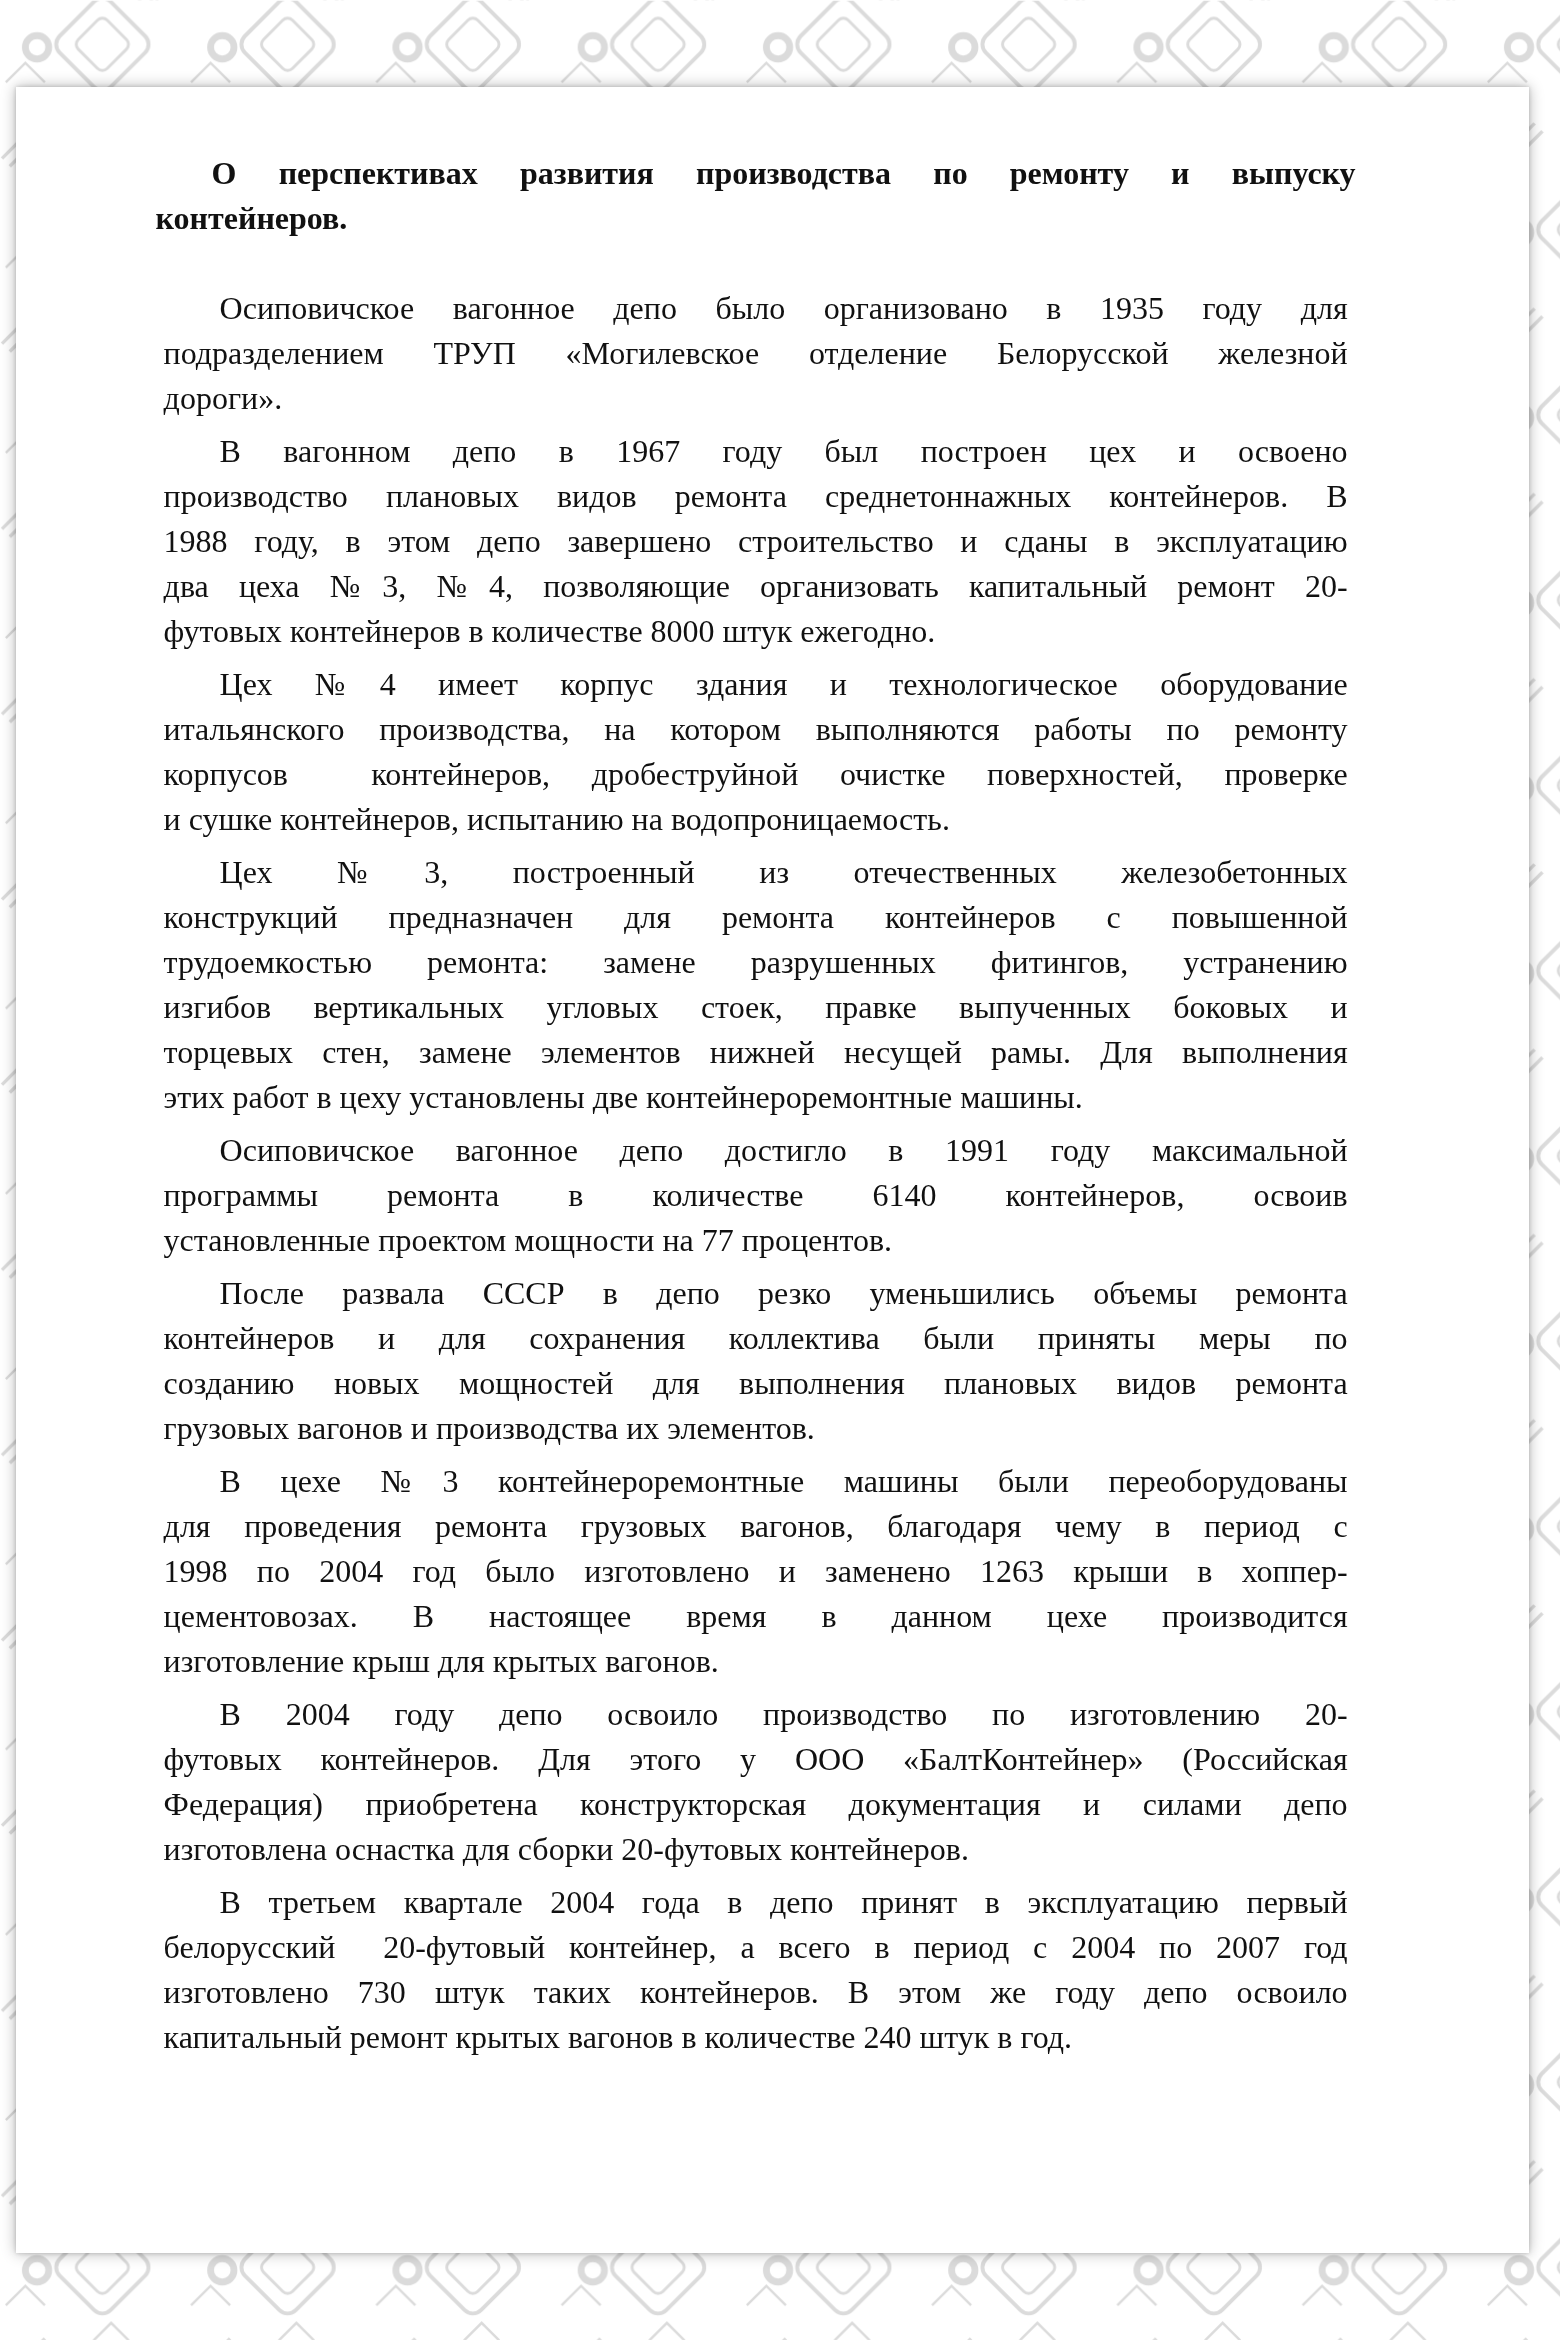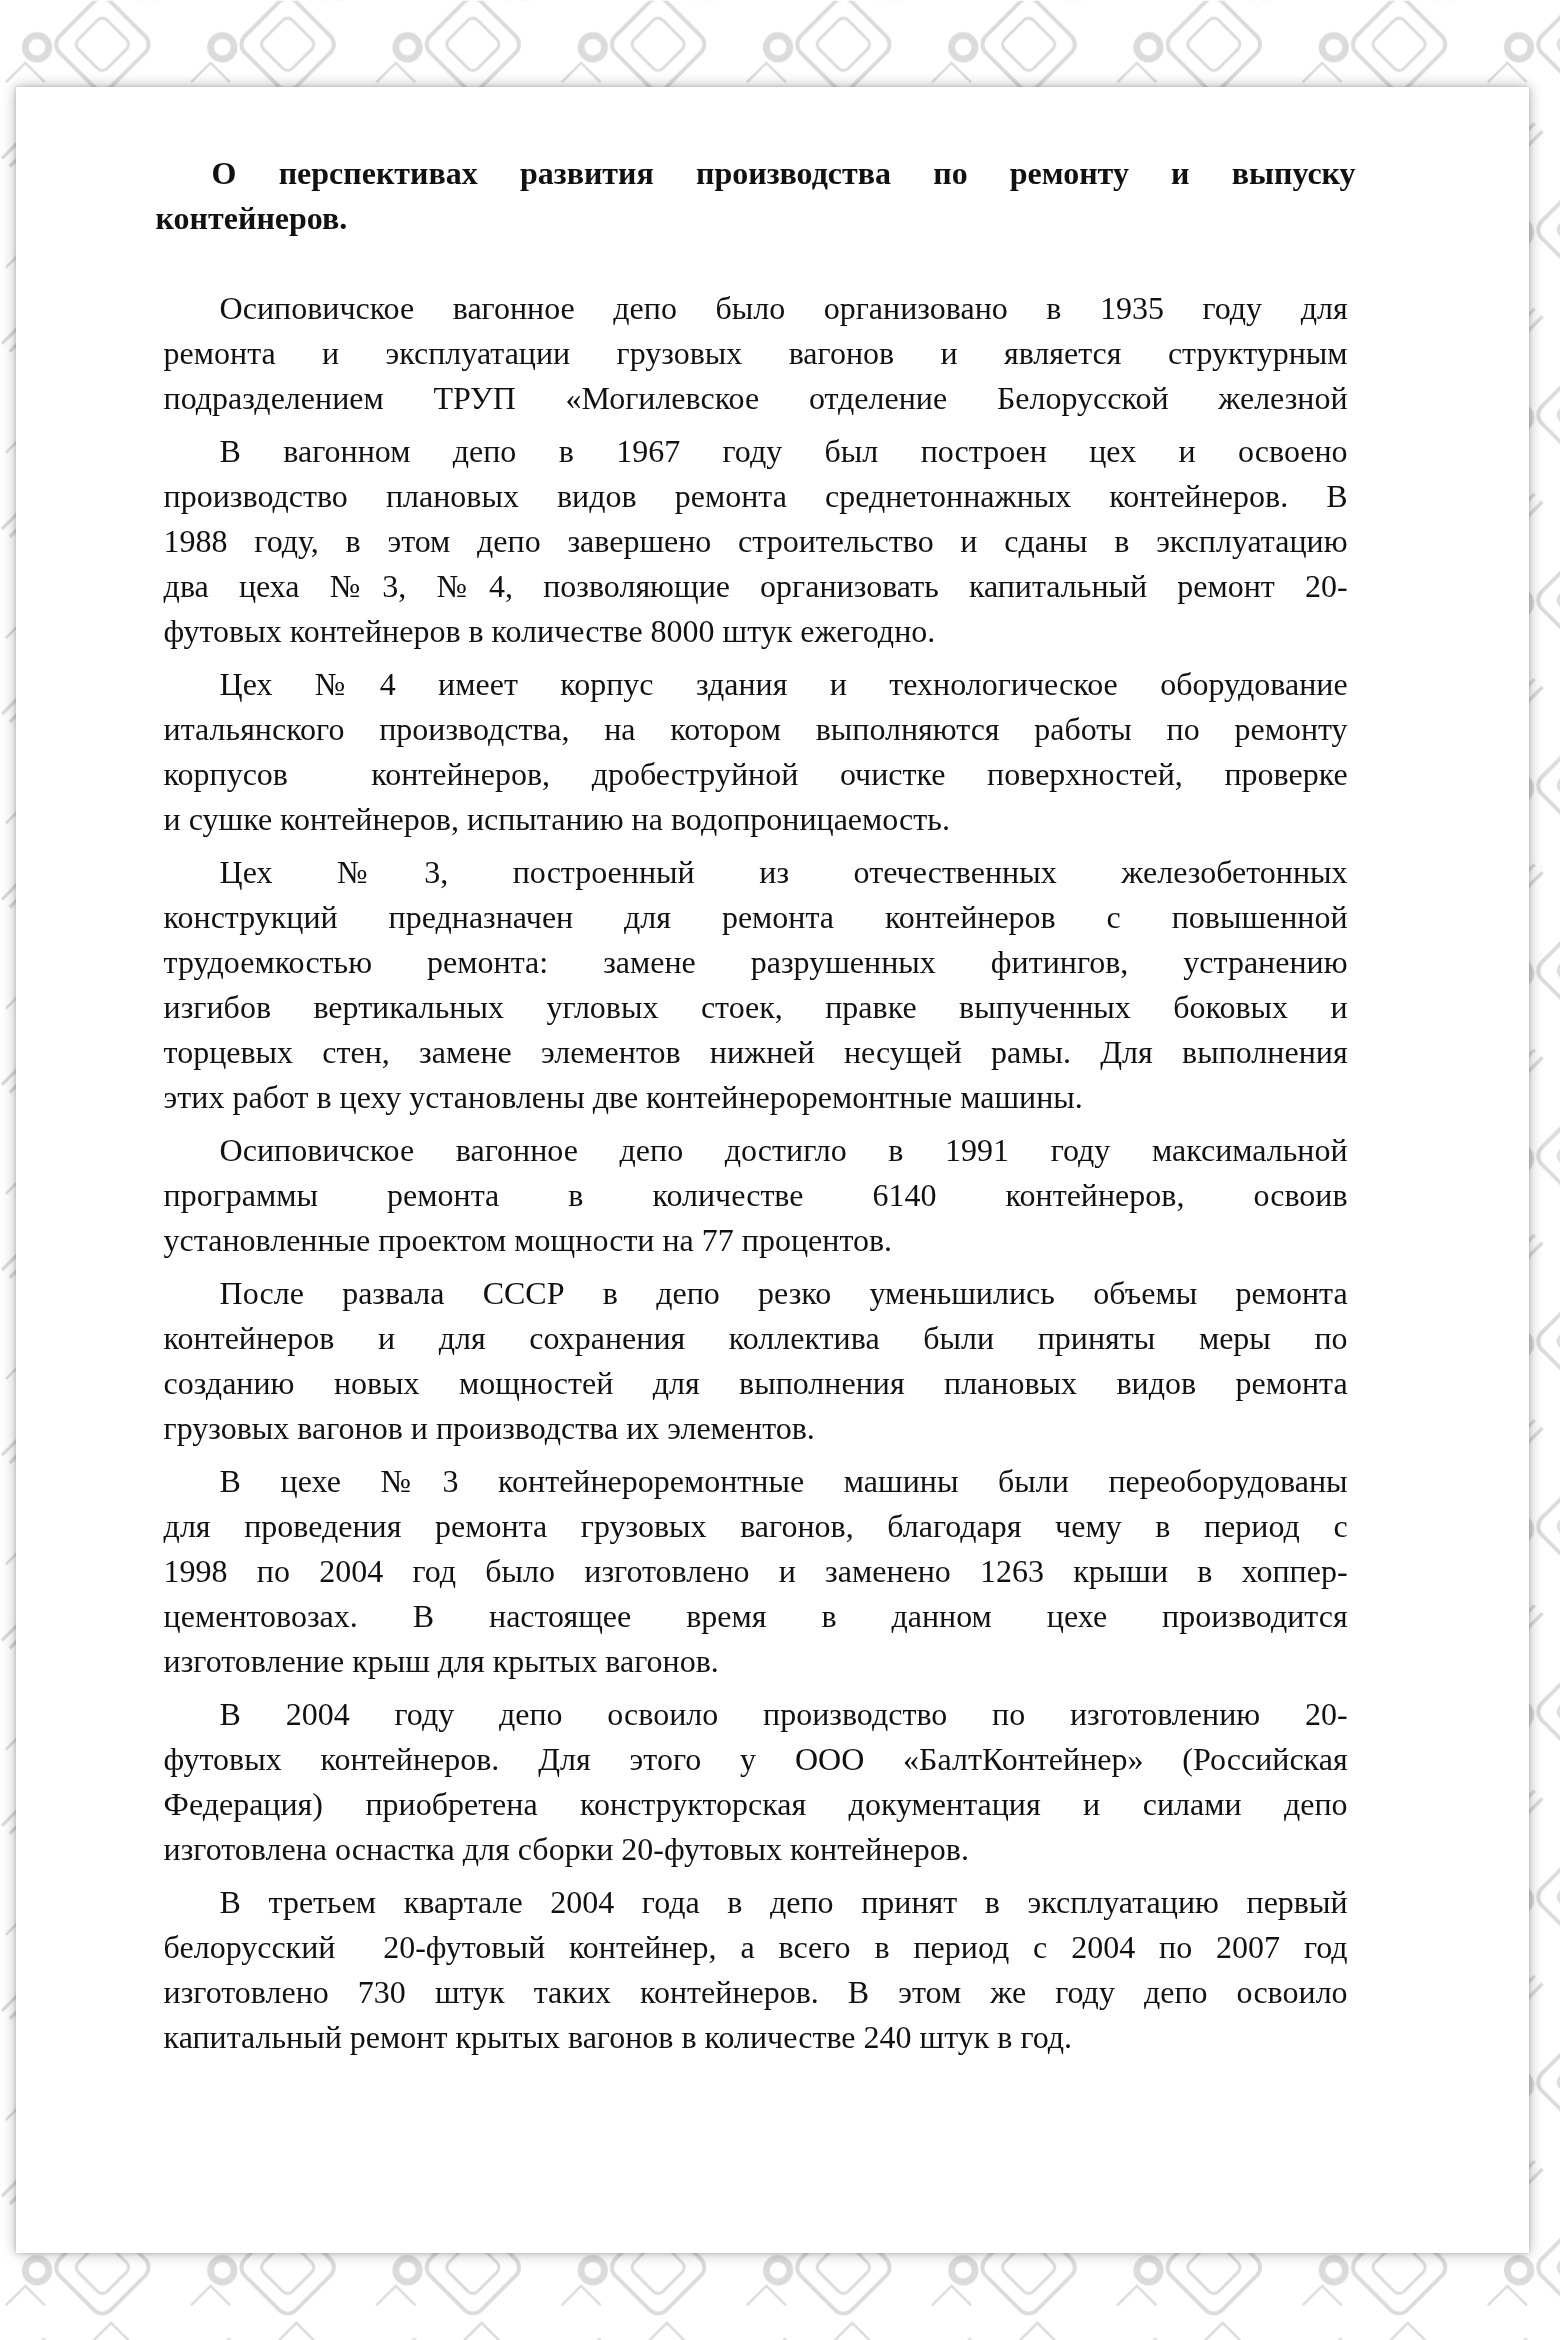--- a/index.html
+++ b/index.html
@@ -80,22 +80,22 @@
 
   <div class="page" style="background: rgb(255, 255, 255);">
     <div class="content" style="color: rgb(17, 17, 17);">
       <div class="doc-title" id="doc-title">
           <div class="line indent">О перспективах развития производства по ремонту и выпуску</div>
           <div class="line lastline">контейнеров.</div>
         </div>
       <div class="doc-body" id="doc-body">
           <div class="para">
             <div class="line indent">Осиповичское вагонное депо было организовано в 1935 году для</div>
-            <div class="line">ремонта и эксплуатации грузовых вагонов и является структурным</div>
             <div class="line">подразделением ТРУП «Могилевское отделение Белорусской железной</div>
+            <div class="line lastline">дороги».</div>
           </div>
           <div class="para">
             <div class="line indent">В вагонном депо в 1967 году был построен цех и освоено</div>
             <div class="line">производство плановых видов ремонта среднетоннажных контейнеров. В</div>
             <div class="line">1988 году, в этом депо завершено строительство и сданы в эксплуатацию</div>
             <div class="line">два цеха №3, №4, позволяющие организовать капитальный ремонт 20-</div>
             <div class="line lastline">футовых контейнеров в количестве 8000 штук ежегодно.</div>
           </div>
           <div class="para">
             <div class="line indent">Цех №4 имеет корпус здания и технологическое оборудование</div>

